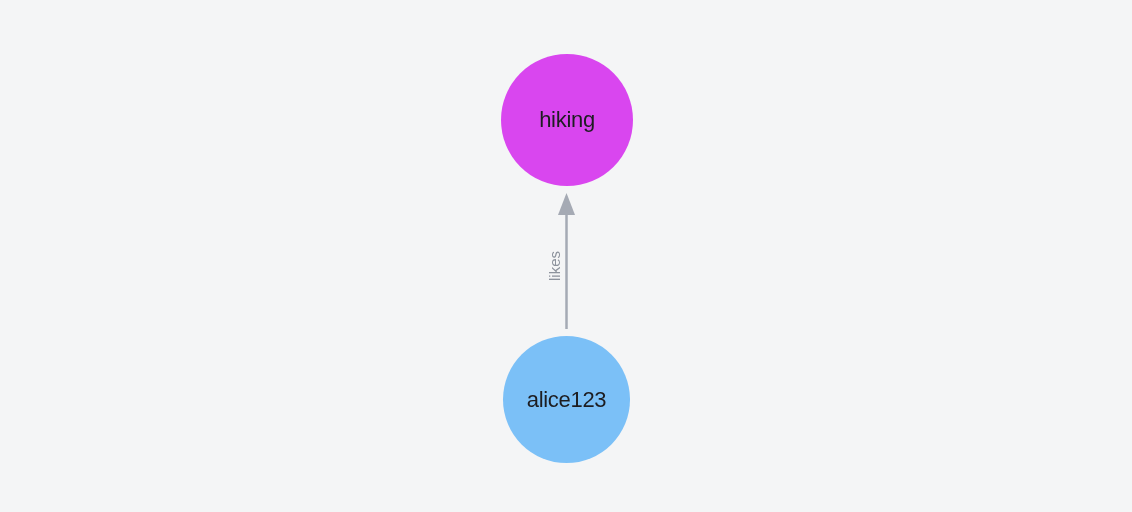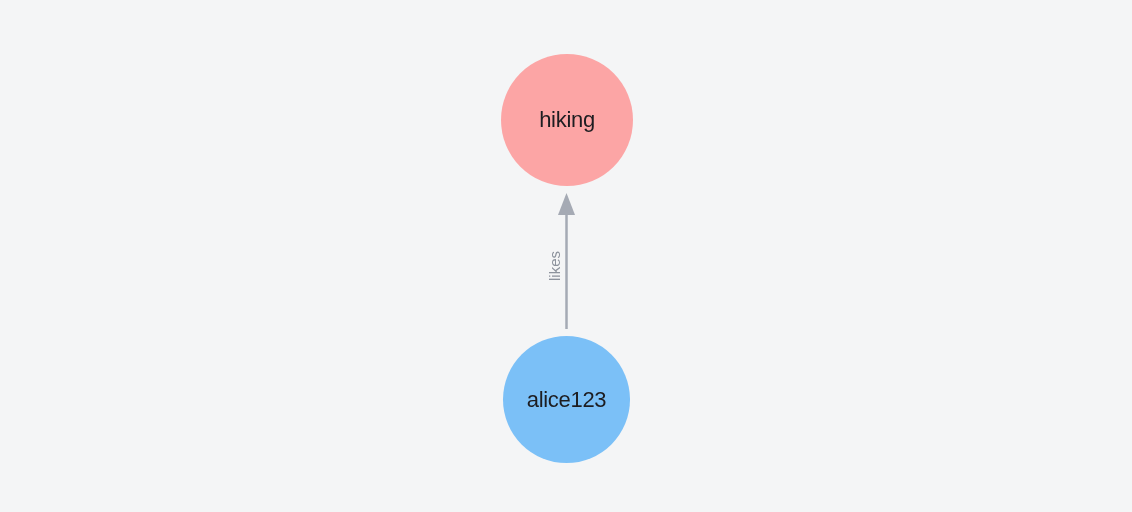--- a/index.html
+++ b/index.html
@@ -66,21 +66,21 @@
 
 <div class="canvas" style="background-color: rgb(244, 245, 246);">
 
   <svg class="edge-svg" viewBox="0 0 1132 512" xmlns="http://www.w3.org/2000/svg">
     <line class="edge-hit" x1="566.5" y1="329" x2="566.5" y2="211" stroke-width="2.5" stroke="#a5aab4"></line>
     <polygon points="566.5,193 558,215 575,215" fill="#a5aab4"></polygon>
   </svg>
 
   <div class="edge-label" style="color: rgb(141, 147, 157);">likes</div>
 
-  <div class="node node-hiking" style="background-color: #fca5a5;">
+  <div class="node node-hiking" style="background-color: #d946ef;">
     <span class="node-label">hiking</span>
   </div>
 
   <div class="node node-alice" style="background-color: rgb(123, 192, 247);">
     <span class="node-label">alice123</span>
   </div>
 
 </div>
 
 </body></html>

